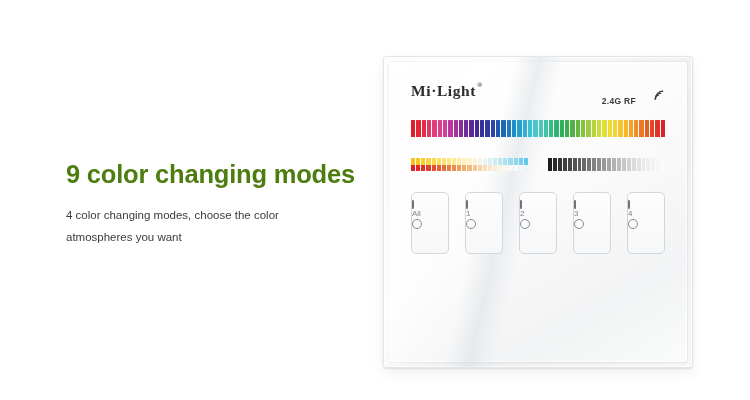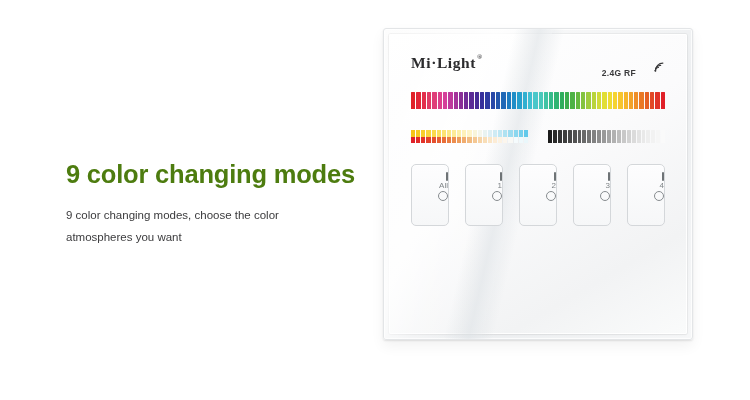--- a/index.html
+++ b/index.html
@@ -39,21 +39,21 @@
     color: #3b3b3d;
     line-height: 1.95;
     margin: 0;
     max-width: 230px;
   }
 
   
   .panel-wrap {
     position: absolute;
     left: 383px;
-    top: 28px;
+    top: 56px;
     width: 310px;
     height: 312px;
   }
   .panel-glass {
     position: absolute;
     inset: 0;
     border-radius: 3px;
     background:
       linear-gradient(135deg, #fdfdfd 0%, #f4f5f6 38%, #eceef0 60%, #f6f7f8 100%);
     box-shadow:
@@ -217,21 +217,21 @@
   }
   .zone-btn {
     width: 38px;
     height: 62px;
     border: 1px solid #d4d7da;
     border-radius: 5px;
     background: linear-gradient(180deg, #fdfdfe 0%, #f6f7f8 100%);
     box-shadow: inset 0 1px 0 rgba(255,255,255,0.95);
     display: flex;
     flex-direction: column;
-    align-items: flex-end;
+    align-items: flex-start;
     justify-content: space-between;
     padding: 7px 0 24px 0;
     box-sizing: border-box;
     cursor: pointer;
   }
   .zone-on {
     width: 1.6px;
     height: 9px;
     background: #6e7376;
     border-radius: 1px;
@@ -248,21 +248,21 @@
     border: 1.3px solid #878c8f;
     border-radius: 50%;
     box-sizing: border-box;
   }
 </style>
 </head>
 <body>
 
 <div class="copy">
   <h1 class="copy-heading">9 color changing modes</h1>
-  <p class="copy-sub">9 color changing modes, choose the color atmospheres you want</p>
+  <p class="copy-sub">4 color changing modes, choose the color atmospheres you want</p>
 </div>
 
 <div class="panel-wrap">
   <div class="panel-glass">
     <div class="panel-bevel"></div>
     <div class="panel-gloss"></div>
     <div class="panel-gloss2"></div>
 
     <div class="panel-inner">
 

